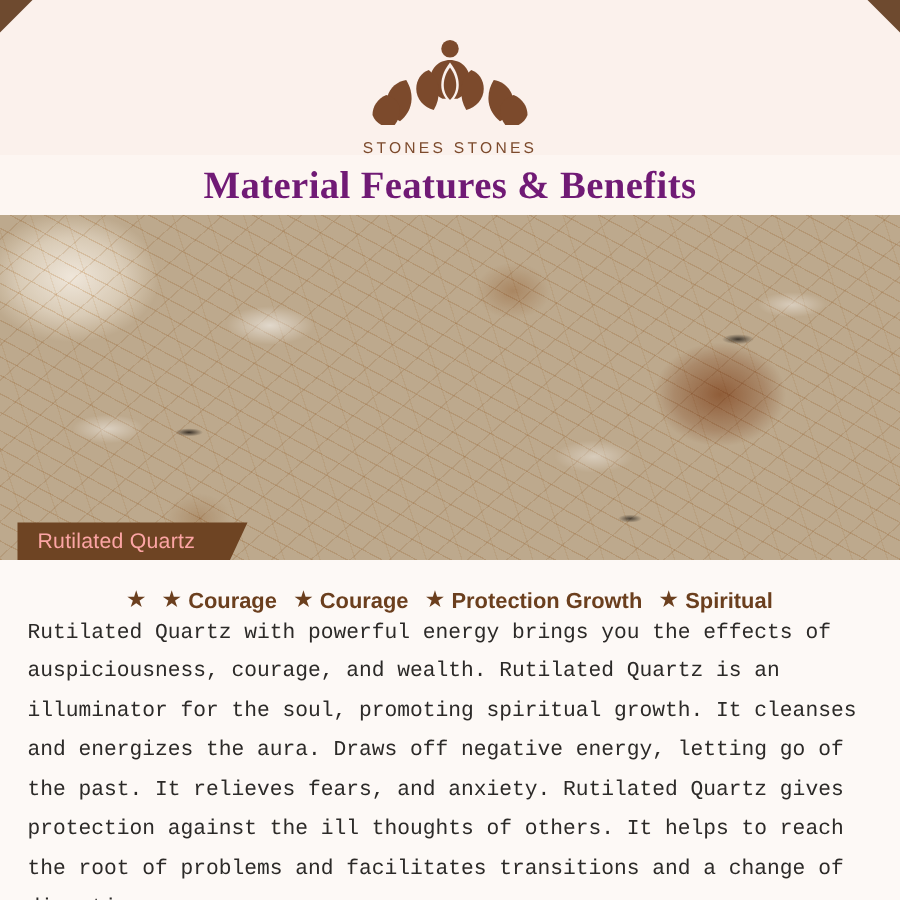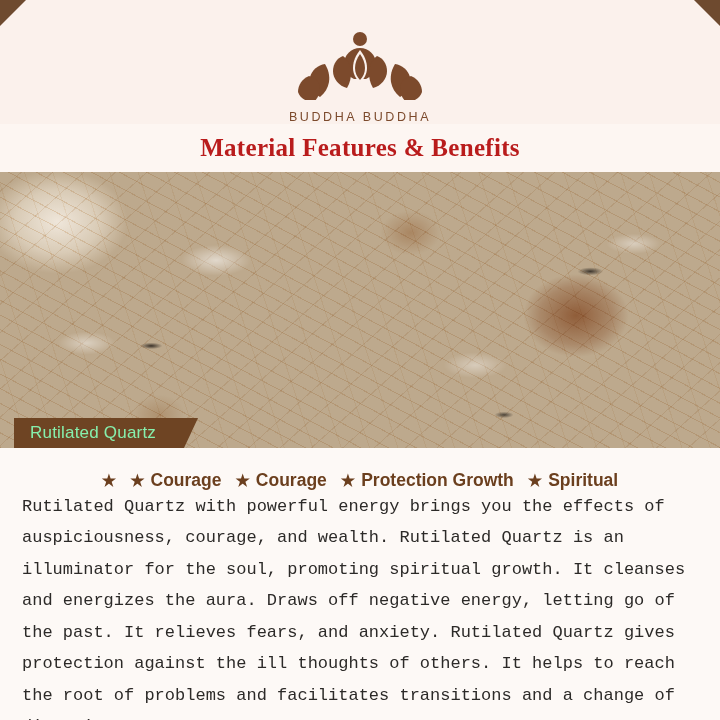--- a/index.html
+++ b/index.html
@@ -72,22 +72,22 @@
     top: 124px;
     height: 48px;
     background: #fdf6f2;
     display: flex;
     align-items: center;
     justify-content: center;
   }
   .title-band .title {
     font-family: "Liberation Serif", serif;
     font-weight: bold;
-    font-size: 25px;
-    color: #b91c1c;
+    font-size: 31px;
+    color: #701a75;
     letter-spacing: 0.3px;
   }
 
   
   .photo {
     position: relative;
     height: 276px;
     overflow: hidden;
     background: #d8c6b2;
   }
@@ -150,21 +150,21 @@
       radial-gradient(ellipse 12px 4px at 70% 88%, rgba(30,26,22,0.70) 0%, rgba(30,26,22,0) 80%);
   }
 
   
   .label-tab {
     position: absolute;
     left: 14px;
     bottom: 0;
     height: 30px;
     background: #6e4423;
-    color: #86efac;
+    color: #fca5a5;
     display: flex;
     align-items: center;
     padding: 0 28px 0 16px;
     font-size: 17px;
     font-family: "Liberation Sans", sans-serif;
     letter-spacing: 0.2px;
     z-index: 4;
   }
   .label-tab::after {
     content: "";
@@ -233,21 +233,21 @@
             <path d="M69 28c-3 4-5 9-5 14 0 5 2 9 5 12 3-3 5-7 5-12 0-5-2-10-5-14z"></path>
             <path d="M52 30c-6 2-10 8-10 15 0 8 6 15 14 17 3-5 4-10 4-15 0-7-3-13-8-17z"></path>
             <path d="M86 30c6 2 10 8 10 15 0 8-6 15-14 17-3-5-4-10-4-15 0-7 3-13 8-17z"></path>
             <path d="M34 38c-7 1-13 6-15 13-2 8 2 16 10 20 5-4 8-9 9-15 1-7-1-13-4-18z"></path>
             <path d="M104 38c7 1 13 6 15 13 2 8-2 16-10 20-5-4-8-9-9-15-1-7 1-13 4-18z"></path>
             <path d="M18 50c-7 3-11 9-11 16 2 6 8 10 16 10 4-4 6-9 6-14 0-5-4-10-11-12z"></path>
             <path d="M120 50c7 3 11 9 11 16-2 6-8 10-16 10-4-4-6-9-6-14 0-5 4-10 11-12z"></path>
           </g>
         </svg>
       </span>
-      <div class="brand-name">BUDDHA BUDDHA</div>
+      <div class="brand-name">STONES STONES</div>
     </div>
     <div class="title-band">
       <div class="title">Material Features &amp; Benefits</div>
     </div>
   </div>
 
   <div class="photo">
     <div class="stones"></div>
     <div class="rutile"></div>
     <div class="copper"></div>

